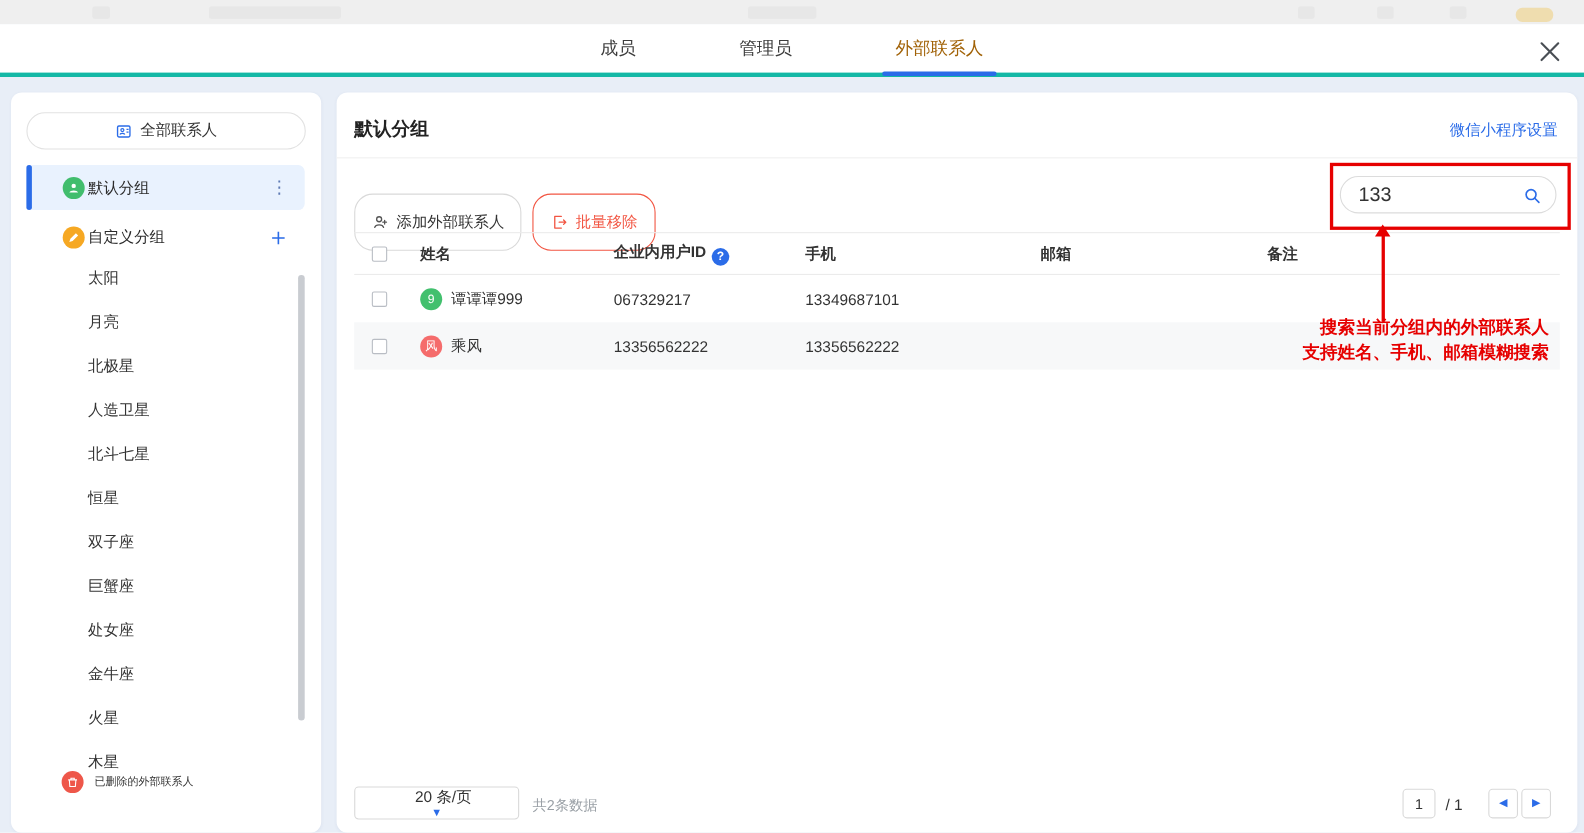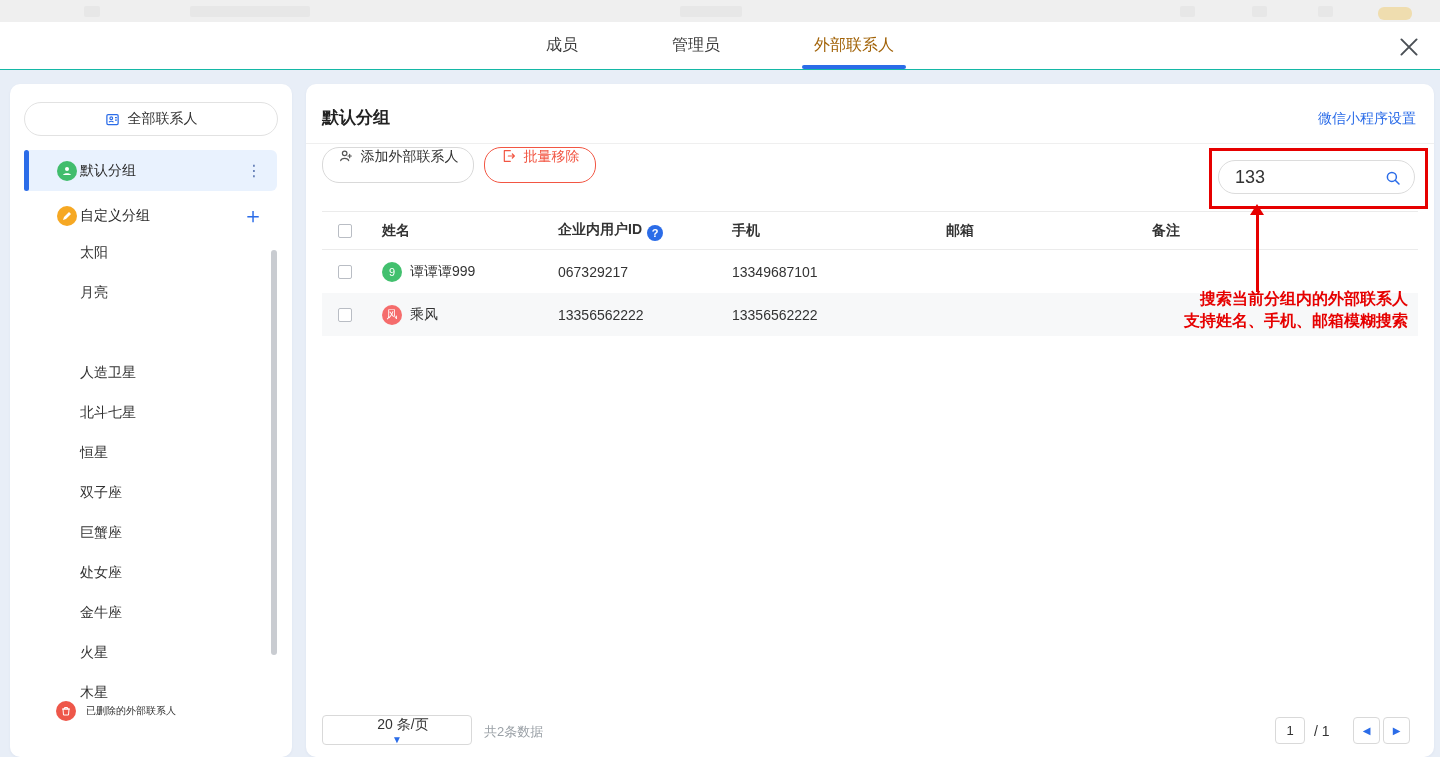--- a/index.html
+++ b/index.html
@@ -5,21 +5,21 @@
   * { margin:0; padding:0; box-sizing:border-box; }
   html,body { width:1440px; height:757px; overflow:hidden; }
   body { font-family:"Liberation Sans","DejaVu Sans",sans-serif; background:#e8eef7; color:#333; }
   .screen { position:relative; width:1440px; height:757px; }
 
   
   .topstrip { position:absolute; left:0; top:0; width:1440px; height:22px; background:#efefef; }
   .remnant { position:absolute; background:#e0e0e0; border-radius:2px; opacity:.55; }
 
   
-  .header { position:absolute; left:0; top:22px; width:1440px; height:48px; background:#fff; border-bottom:1px solid #14b8a6; }
+  .header { position:absolute; left:0; top:22px; width:1440px; height:48px; background:#fff; border-bottom:4px solid #14b8a6; }
   .tabs { position:absolute; left:0; top:0; width:100%; height:48px; display:flex; justify-content:center; gap:86px; align-items:center; }
   .tab { font-size:16px; color:#3c3c3c; cursor:pointer; position:relative; height:48px; line-height:46px; padding:0 4px; }
   .tab.active { color:#a16207; }
   .tab.active::after { content:""; position:absolute; left:-8px; right:-8px; bottom:1px; height:4px; background:#2b6ce8; border-radius:2px; }
   .close-btn { position:absolute; right:18px; top:12px; width:26px; height:26px; cursor:pointer; }
   .close-btn svg { width:26px; height:26px; }
 
   
   .sidebar { position:absolute; left:10px; top:84px; width:282px; height:673px; background:#fff; border-radius:10px; box-shadow:0 1px 3px rgba(30,60,110,.05); }
   .mainpanel { position:absolute; left:306px; top:84px; width:1128px; height:673px; background:#fff; border-radius:10px; box-shadow:0 1px 3px rgba(30,60,110,.05); }
@@ -38,21 +38,21 @@
   .group-item { position:absolute; left:14px; width:245px; height:40px; line-height:40px; padding-left:56px; font-size:14px; color:#333; cursor:pointer; }
   .deleted-item { position:absolute; left:14px; top:610px; width:253px; height:34px; display:flex; align-items:center; font-size:10px; color:#333; cursor:pointer; }
   .deleted-item .circ { margin-left:32px; margin-right:10px; }
   .side-scrollbar { position:absolute; left:261px; top:166px; width:6px; height:405px; background:#c9ccd1; border-radius:3px; cursor:pointer; }
 
   
   .panel-title { position:absolute; left:16px; top:22px; font-size:17px; font-weight:bold; color:#222; }
   .settings-link { position:absolute; right:18px; top:26px; font-size:14px; color:#2b6ce8; cursor:pointer; }
   .hdiv { position:absolute; left:0; top:59px; width:100%; height:1px; background:#efefef; }
 
-  .btn { position:absolute; top:63px; height:36px; border-radius:17px; background:#fff; display:flex; justify-content:center; gap:7px; font-size:14px; cursor:pointer; }
+  .btn { position:absolute; top:92px; height:52px; border-radius:17px; background:#fff; display:flex; align-items:center; justify-content:center; gap:7px; font-size:14px; cursor:pointer; }
   .btn svg { width:16px; height:16px; }
   .btn-add { left:16px; width:152px; border:1px solid #d9d9d9; color:#333; }
   .btn-remove { left:178px; width:112px; border:1px solid #f25643; color:#f25643; }
 
   .searchbox { position:absolute; left:912px; top:76px; width:197px; height:34px; border:1px solid #dcdcdc; border-radius:17px; background:#fff; }
   .searchbox input { position:absolute; left:16px; top:1px; width:150px; height:30px; border:none; outline:none; font-size:18px; color:#333; font-family:inherit; background:transparent; }
   .search-ico { position:absolute; right:12px; top:8px; width:18px; height:18px; cursor:pointer; }
 
   .table { position:absolute; left:16px; right:16px; top:127px; }
   .thead { position:relative; height:39px; border-top:1px solid #ebebeb; border-bottom:1px solid #ebebeb; font-weight:bold; font-size:14px; color:#333; }
@@ -138,20 +138,21 @@
         <svg viewBox="0 0 24 24">
             <path d="M4 20 l2-6 10-10 4 4 -10 10 Z" fill="#fff"></path>
           </svg>
       </span>
       <span class="side-label">自定义分组</span>
       <span class="plus">＋</span>
     </div>
 
     <div class="group-item" style="top:148px;">太阳</div>
     <div class="group-item" style="top:188px;">月亮</div>
+    <div class="group-item" style="top:228px;">北极星</div>
     <div class="group-item" style="top:268px;">人造卫星</div>
     <div class="group-item" style="top:308px;">北斗七星</div>
     <div class="group-item" style="top:348px;">恒星</div>
     <div class="group-item" style="top:388px;">双子座</div>
     <div class="group-item" style="top:428px;">巨蟹座</div>
     <div class="group-item" style="top:468px;">处女座</div>
     <div class="group-item" style="top:508px;">金牛座</div>
     <div class="group-item" style="top:548px;">火星</div>
     <div class="group-item" style="top:588px;">木星</div>
 

